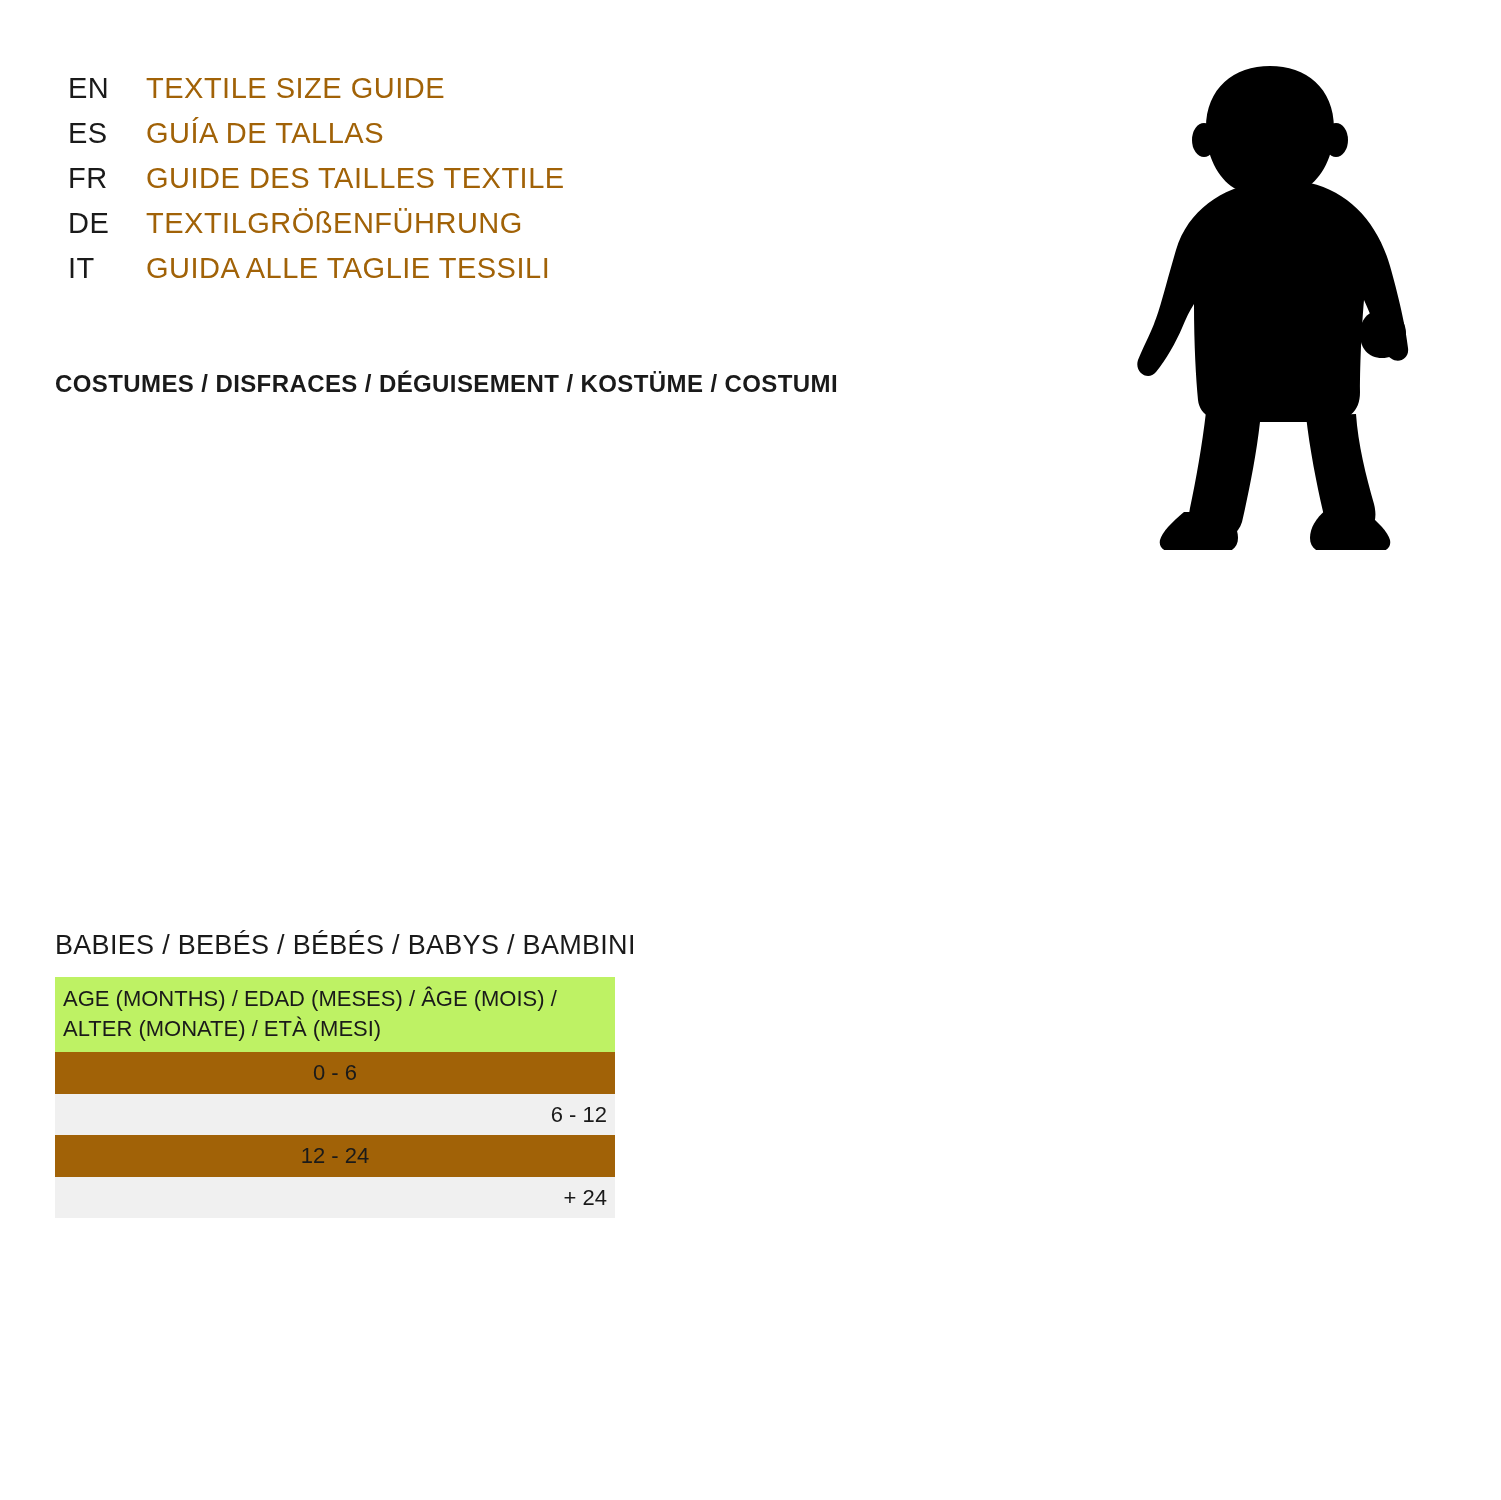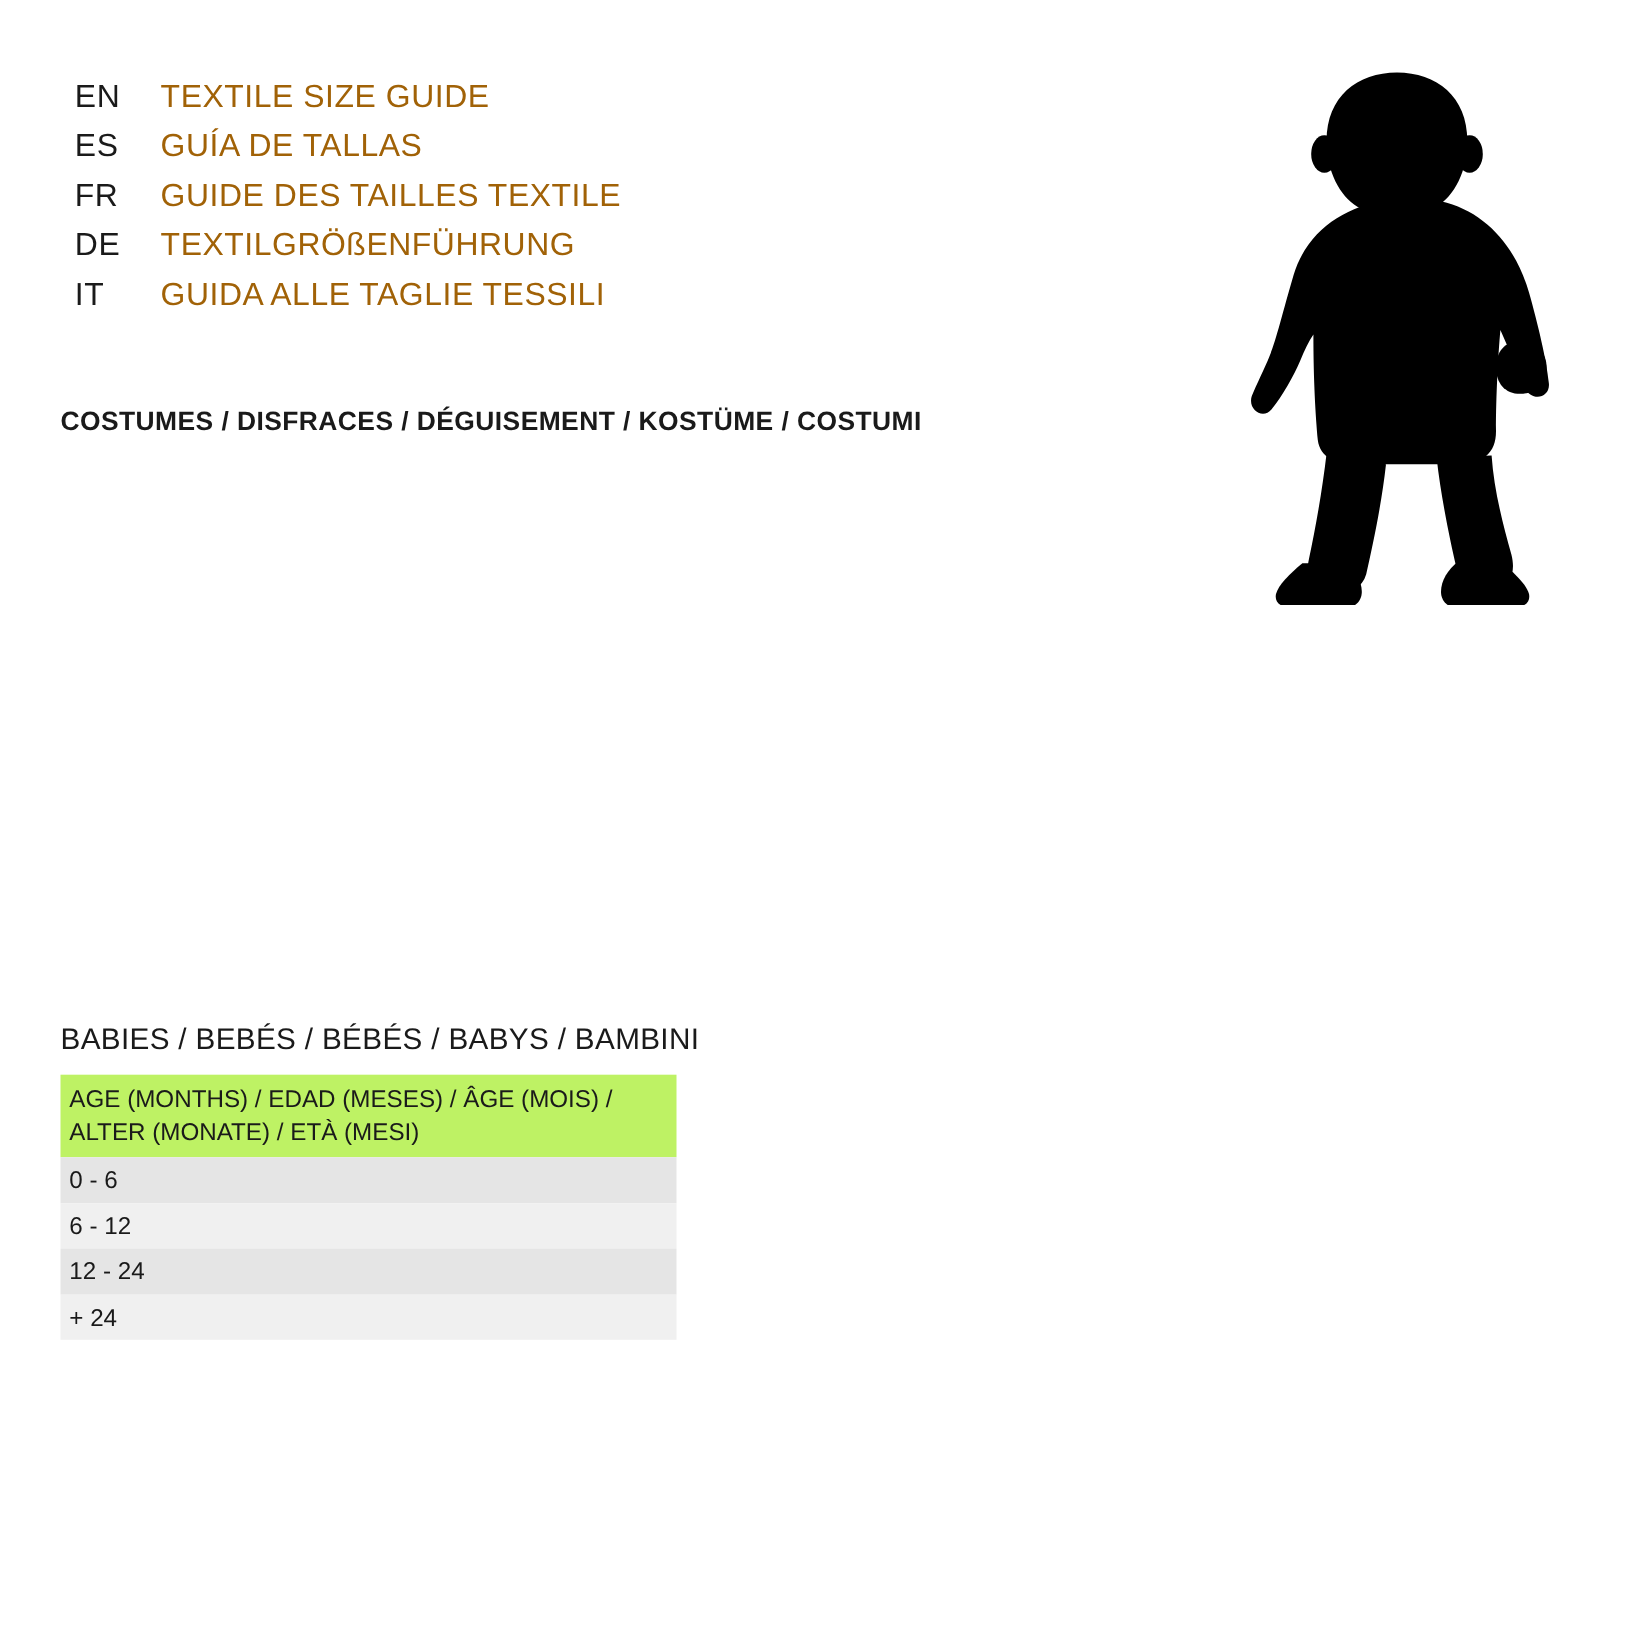--- a/index.html
+++ b/index.html
@@ -89,24 +89,26 @@
     padding: 7px 8px 9px 8px;
     color: #1a1a1a;
   }
   table.size-table td {
     font-size: 22px;
     padding: 7px 8px 7px 8px;
     color: #1a1a1a;
     line-height: 1.25;
   }
   table.size-table tr.odd td {
-    background: #e5e5e5;
+    background: #a16207;
+    text-align: center;
   }
   table.size-table tr.even td {
     background: #f0f0f0;
+    text-align: right;
   }
 </style>
 </head>
 <body>
 
 <div class="lang-block">
   <div class="lang-row">
     <span class="lang-code">EN</span>
     <span class="lang-text">TEXTILE SIZE GUIDE</span>
   </div>

